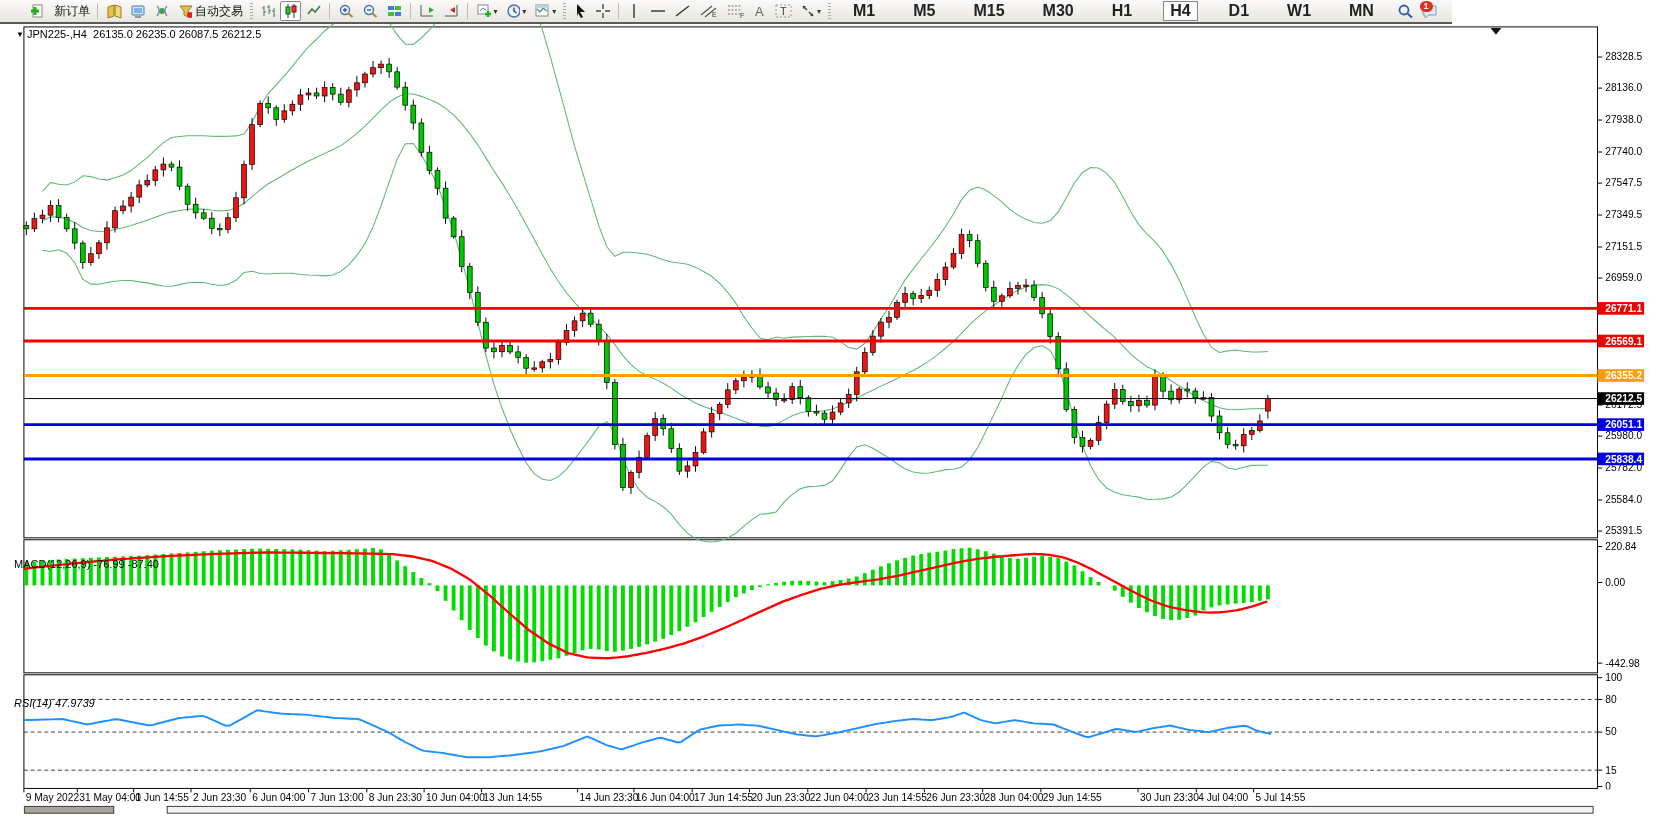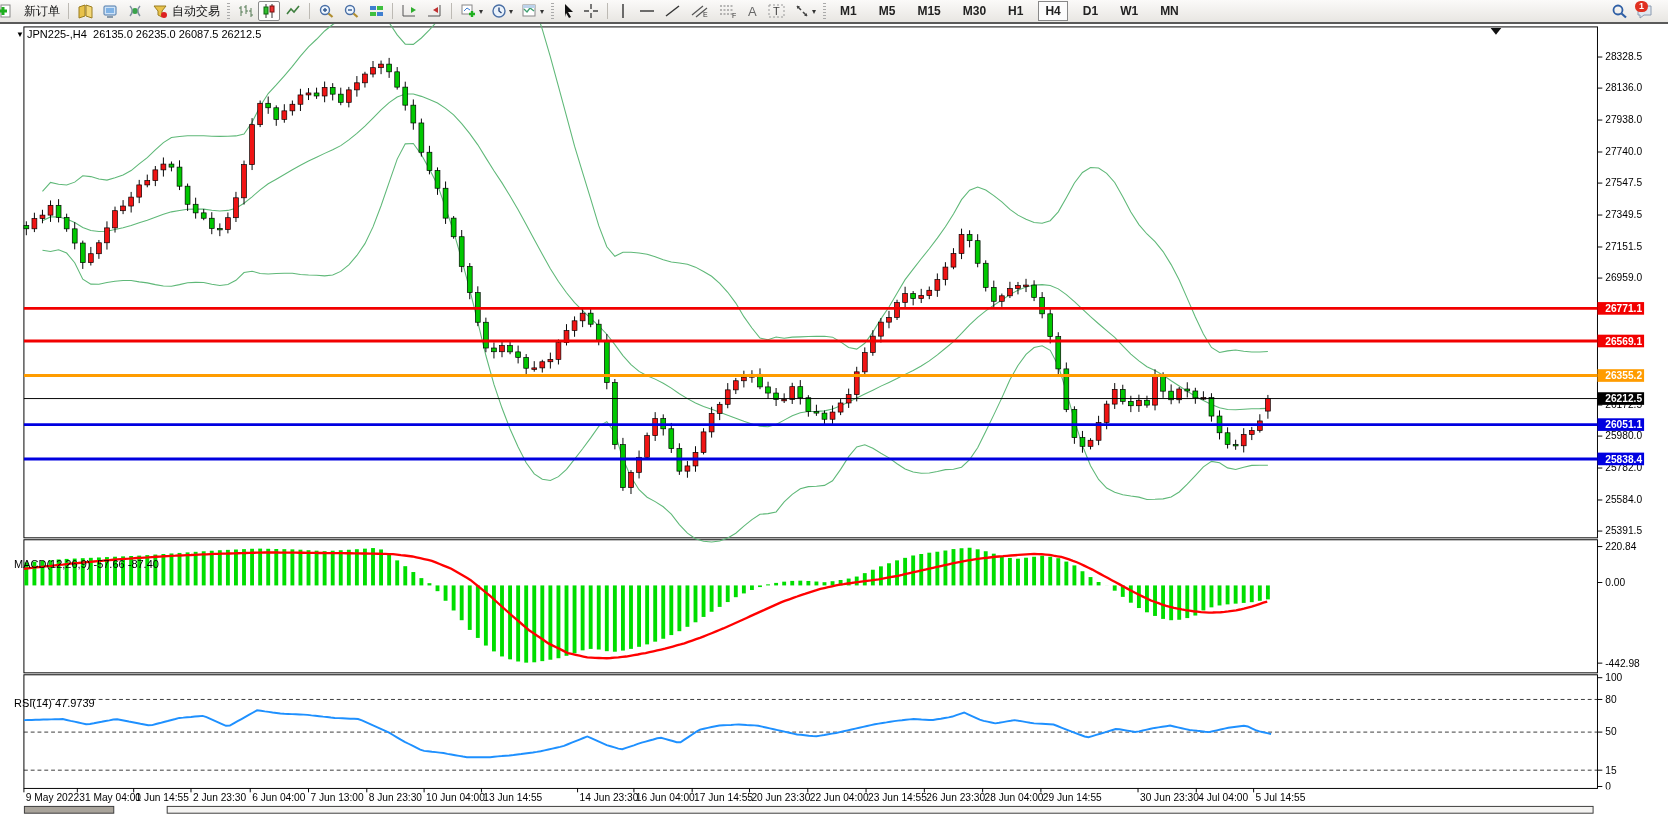--- a/index.html
+++ b/index.html
@@ -1,41 +1,41 @@
 <!DOCTYPE html>
 <html><head>
 <meta charset="utf-8">
 <style>
   html,body{margin:0;padding:0;background:#fff;width:1668px;height:837px;overflow:hidden;
     font-family:"Liberation Sans",sans-serif;-webkit-font-smoothing:antialiased;}
   
-  #toolbar{position:absolute;top:0;left:0;width:1668px;height:24px;
+  #toolbar{position:absolute;top:0;left:0;width:1452px;height:24px;
     background:linear-gradient(#fbfaf9,#e8e6e2);border-bottom:2px solid #5a5a5a;
-    display:flex;align-items:center;box-sizing:border-box;white-space:nowrap;}
+    display:flex;align-items:center;box-sizing:border-box;white-space:nowrap;padding-left:32px;}
   .tbtn{height:20px;min-width:20px;display:inline-flex;align-items:center;justify-content:center;
     margin:0 1px;padding:0 2px;border:1px solid transparent;border-radius:2px;box-sizing:border-box;}
   .tbtn.pressed{background:#fdfdfd;border:1px solid #8a8a8a;}
   .tlabel{font-size:12px;color:#111;margin-left:3px;}
   .sep{width:1px;height:16px;background:#bdbab4;margin:0 4px;}
   .grip{width:3px;height:16px;margin:0 3px;background:repeating-linear-gradient(#aaa 0 1px,transparent 1px 3px);}
   .caret{font-size:8px;color:#333;margin-left:2px;}
-  .tf{font-size:12px;font-weight:bold;color:#222;padding:3px 6px;height:20px;box-sizing:border-box;
-    display:inline-flex;align-items:center;border:1px solid transparent;margin:4px;}
+  .tf{font-size:16px;font-weight:bold;color:#222;padding:3px 6px;height:20px;box-sizing:border-box;
+    display:inline-flex;align-items:center;border:1px solid transparent;margin:12px;}
   .tf.active{background:#fcfcfc;border:1px solid #888;}
   .spacer{flex:1;}
   .badge{position:absolute;top:1px;margin-left:-8px;background:#e03020;color:#fff;font-size:9px;
     font-weight:bold;border-radius:7px;padding:0 4px;line-height:11px;}
   
   #chartwrap{position:absolute;top:24px;left:0;width:1668px;height:813px;}
   #chart-svg{position:absolute;top:0;left:0;}
   .ovl{position:absolute;font-size:11px;color:#000;z-index:5;margin-left:12px;}
   #symline{top:4px;left:4px;}
   #symline .tri{font-size:8px;vertical-align:1px;}
   #macdlabel{top:534px;left:2px;}
-  #rsilabel{top:673px;left:2px;}
+  #rsilabel{top:673px;left:2px;font-style:italic;}
 </style>
 </head>
 <body>
 
 <div id="toolbar">
   <span class="tbtn" style="margin-left:-6px">
     <svg width="16" height="16">
         <rect x="4" y="2" width="9" height="12" fill="#fff" stroke="#888"></rect>
         <path d="M2 8h8M6 4v8" stroke="#1faf1f" stroke-width="3"></path>
       </svg>
@@ -807,15 +807,15 @@
       <text x="1268" y="824" font-size="10.5" fill="#000" font-family="Liberation Sans">5 Jul 14:55</text>
       <rect x="0" y="829" width="1668" height="8" fill="#ffffff"></rect>
       <rect x="0.5" y="829.5" width="92" height="7" fill="#a9a49b" stroke="#3a3a3a" stroke-width="1"></rect>
       <rect x="147.5" y="829.5" width="1468" height="7" fill="#f4f3f1" stroke="#3a3a3a" stroke-width="1"></rect>
     </svg>
   <div class="ovl" id="symline">
     <span class="tri">▼</span>
     <span>JPN225-,H4</span>&nbsp;
     <span>26135.0 26235.0 26087.5 26212.5</span>
   </div>
-  <div class="ovl" id="macdlabel">MACD(12,26,9) -57.66 -87.40</div>
+  <div class="ovl" id="macdlabel">MACD(12,26,9) -76.99 -87.40</div>
   <div class="ovl" id="rsilabel">RSI(14) 47.9739</div>
 </div>
 
 </body></html>

